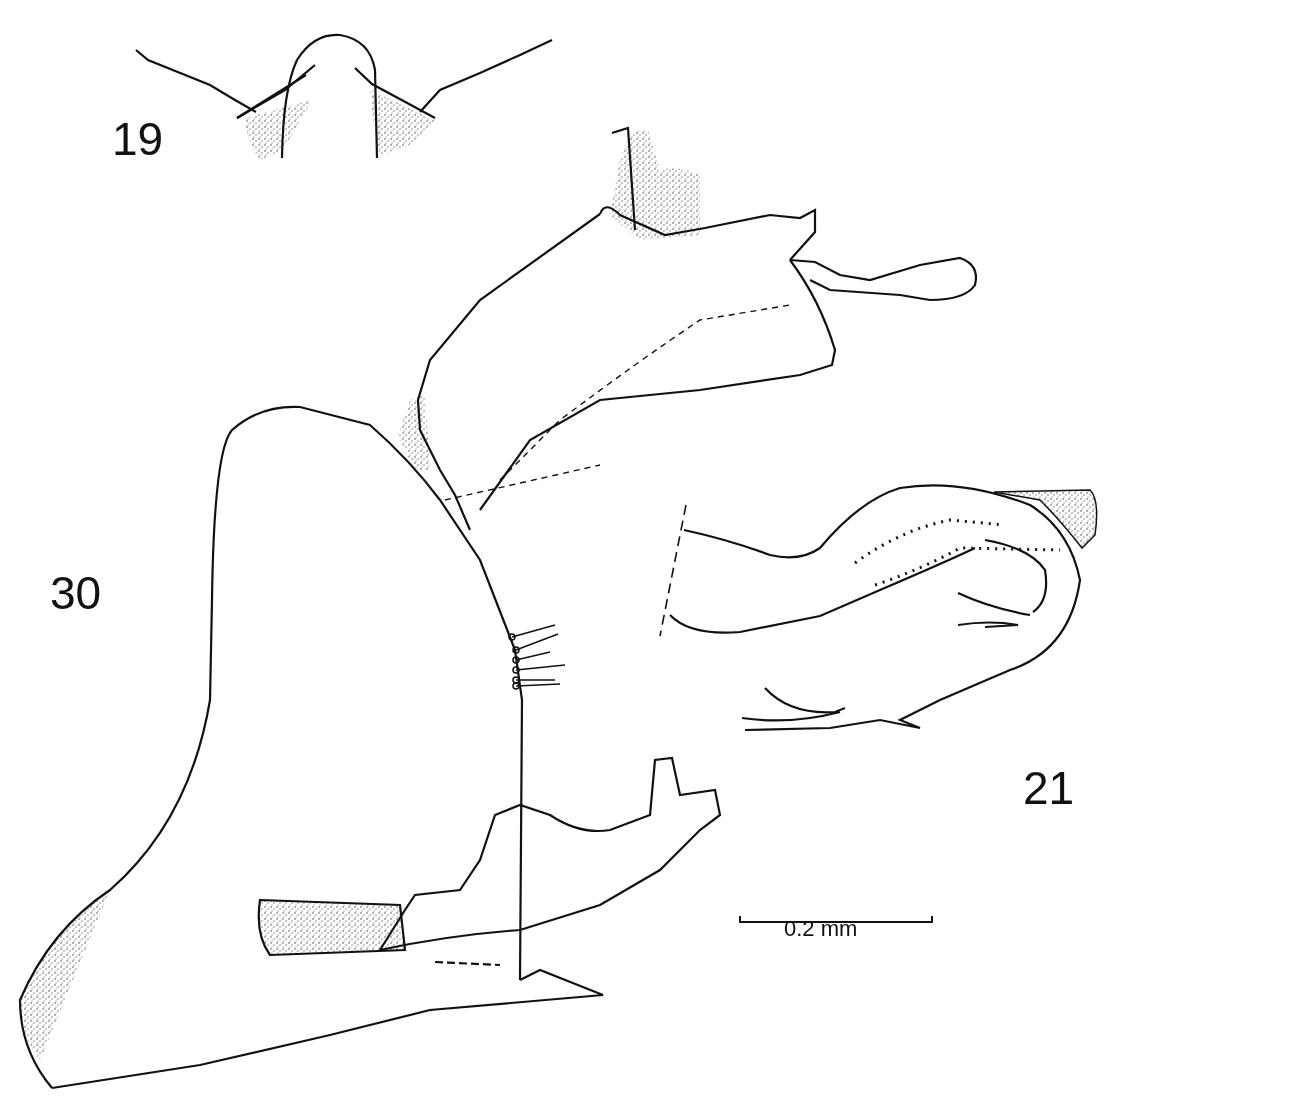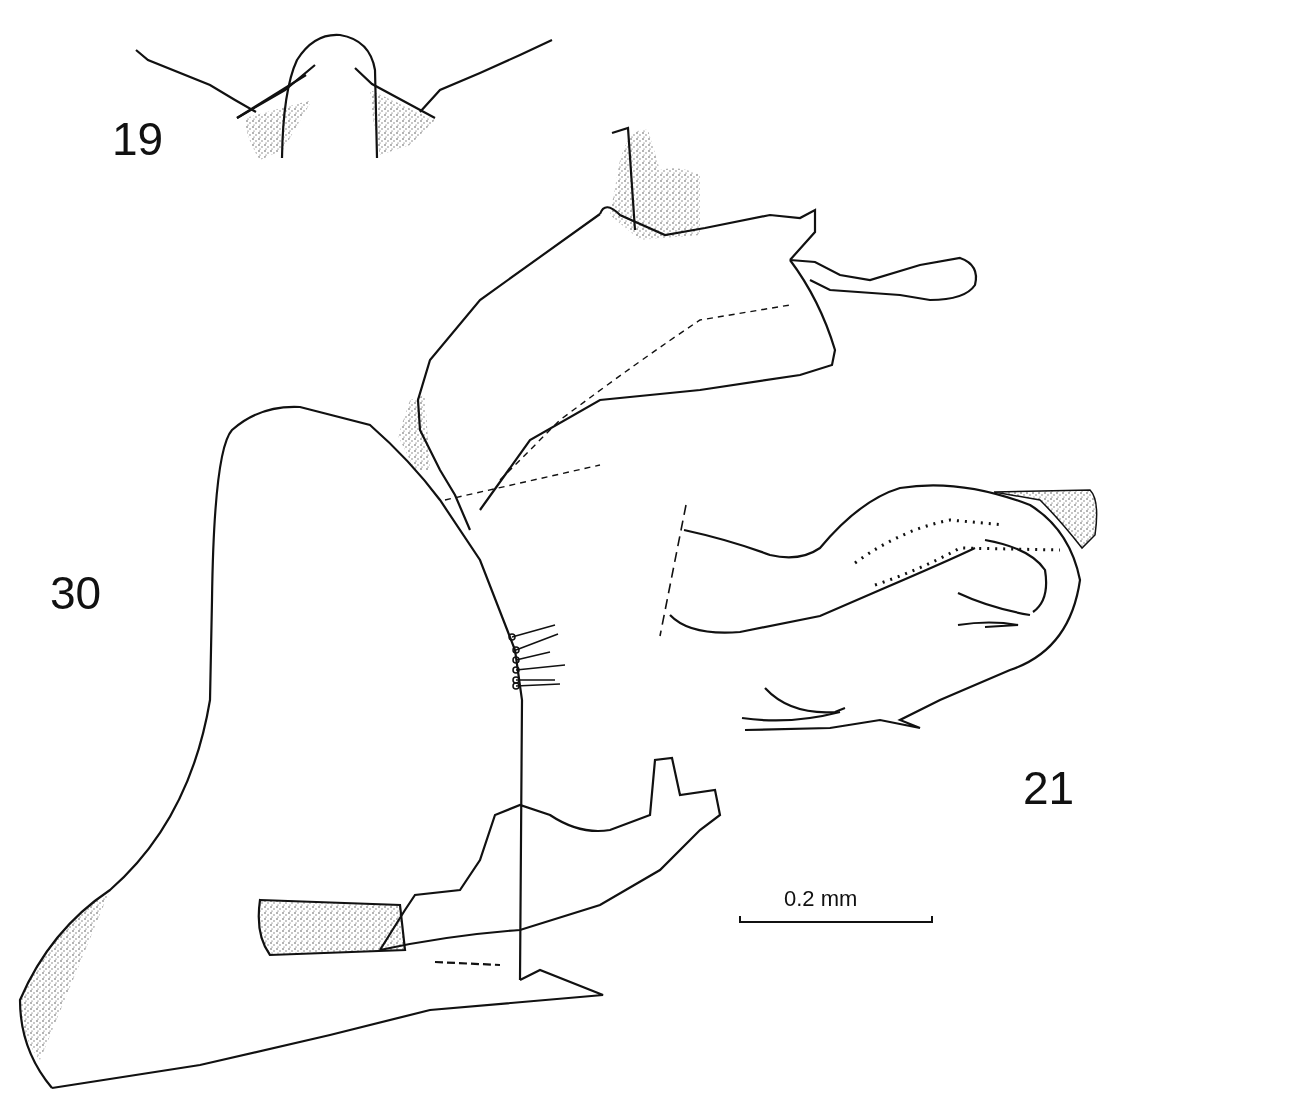--- a/index.html
+++ b/index.html
@@ -1,20 +1,20 @@
 <!DOCTYPE html>
 <html><head>
 <meta charset="utf-8">
 <style>
   html, body { margin:0; padding:0; background:#ffffff; }
   body { width:1298px; height:1113px; position:relative; overflow:hidden; font-family:"Liberation Sans", sans-serif; }
   svg { position:absolute; left:0; top:0; }
   .lbl { position:absolute; font-family:"Liberation Sans", sans-serif; color:#111; }
   .fig-num { font-size:46px;text-align:center; }
-  .scale-text { font-size:22px; }
+  .scale-text { font-size:22px;margin-top:30px; }
 </style>
 </head>
 <body>
 
 <svg width="1298" height="1113" viewBox="0 0 1298 1113">
   <defs>
     <pattern id="stip" width="6" height="6" patternUnits="userSpaceOnUse">
       <rect width="6" height="6" fill="#fff"></rect>
       <circle cx="1" cy="1" r="0.8" fill="#555"></circle>
       <circle cx="4" cy="3" r="0.7" fill="#666"></circle>

